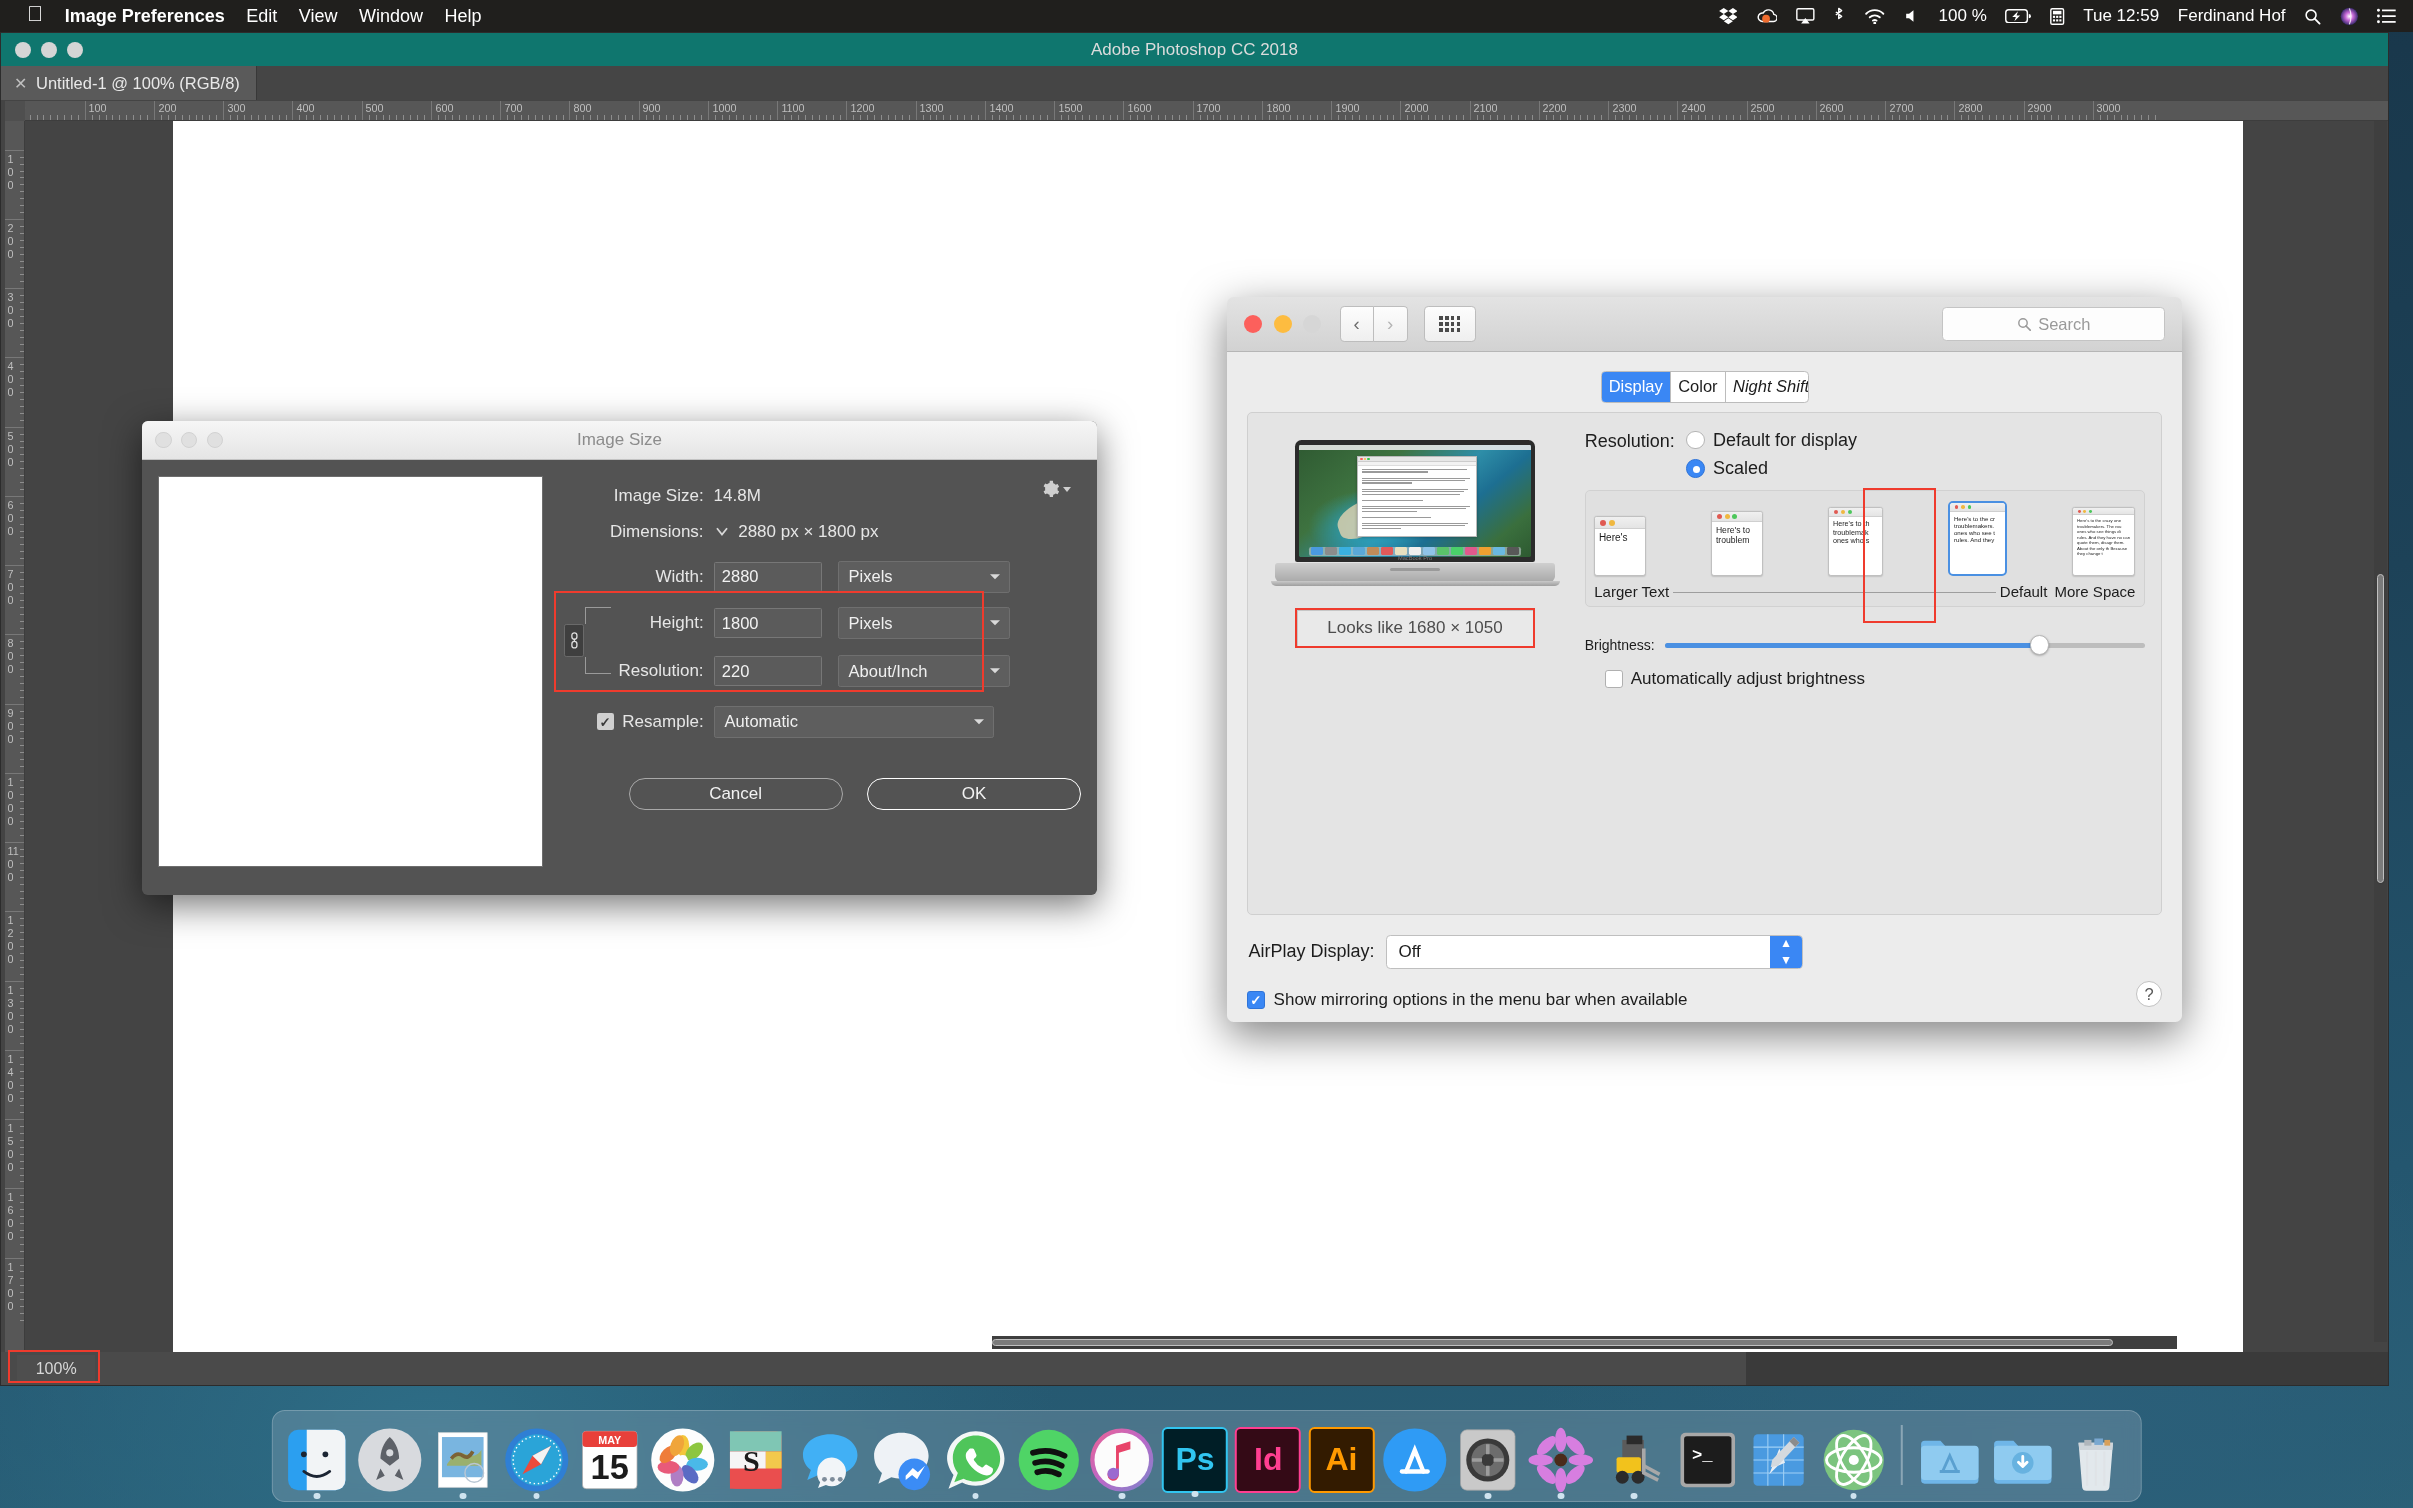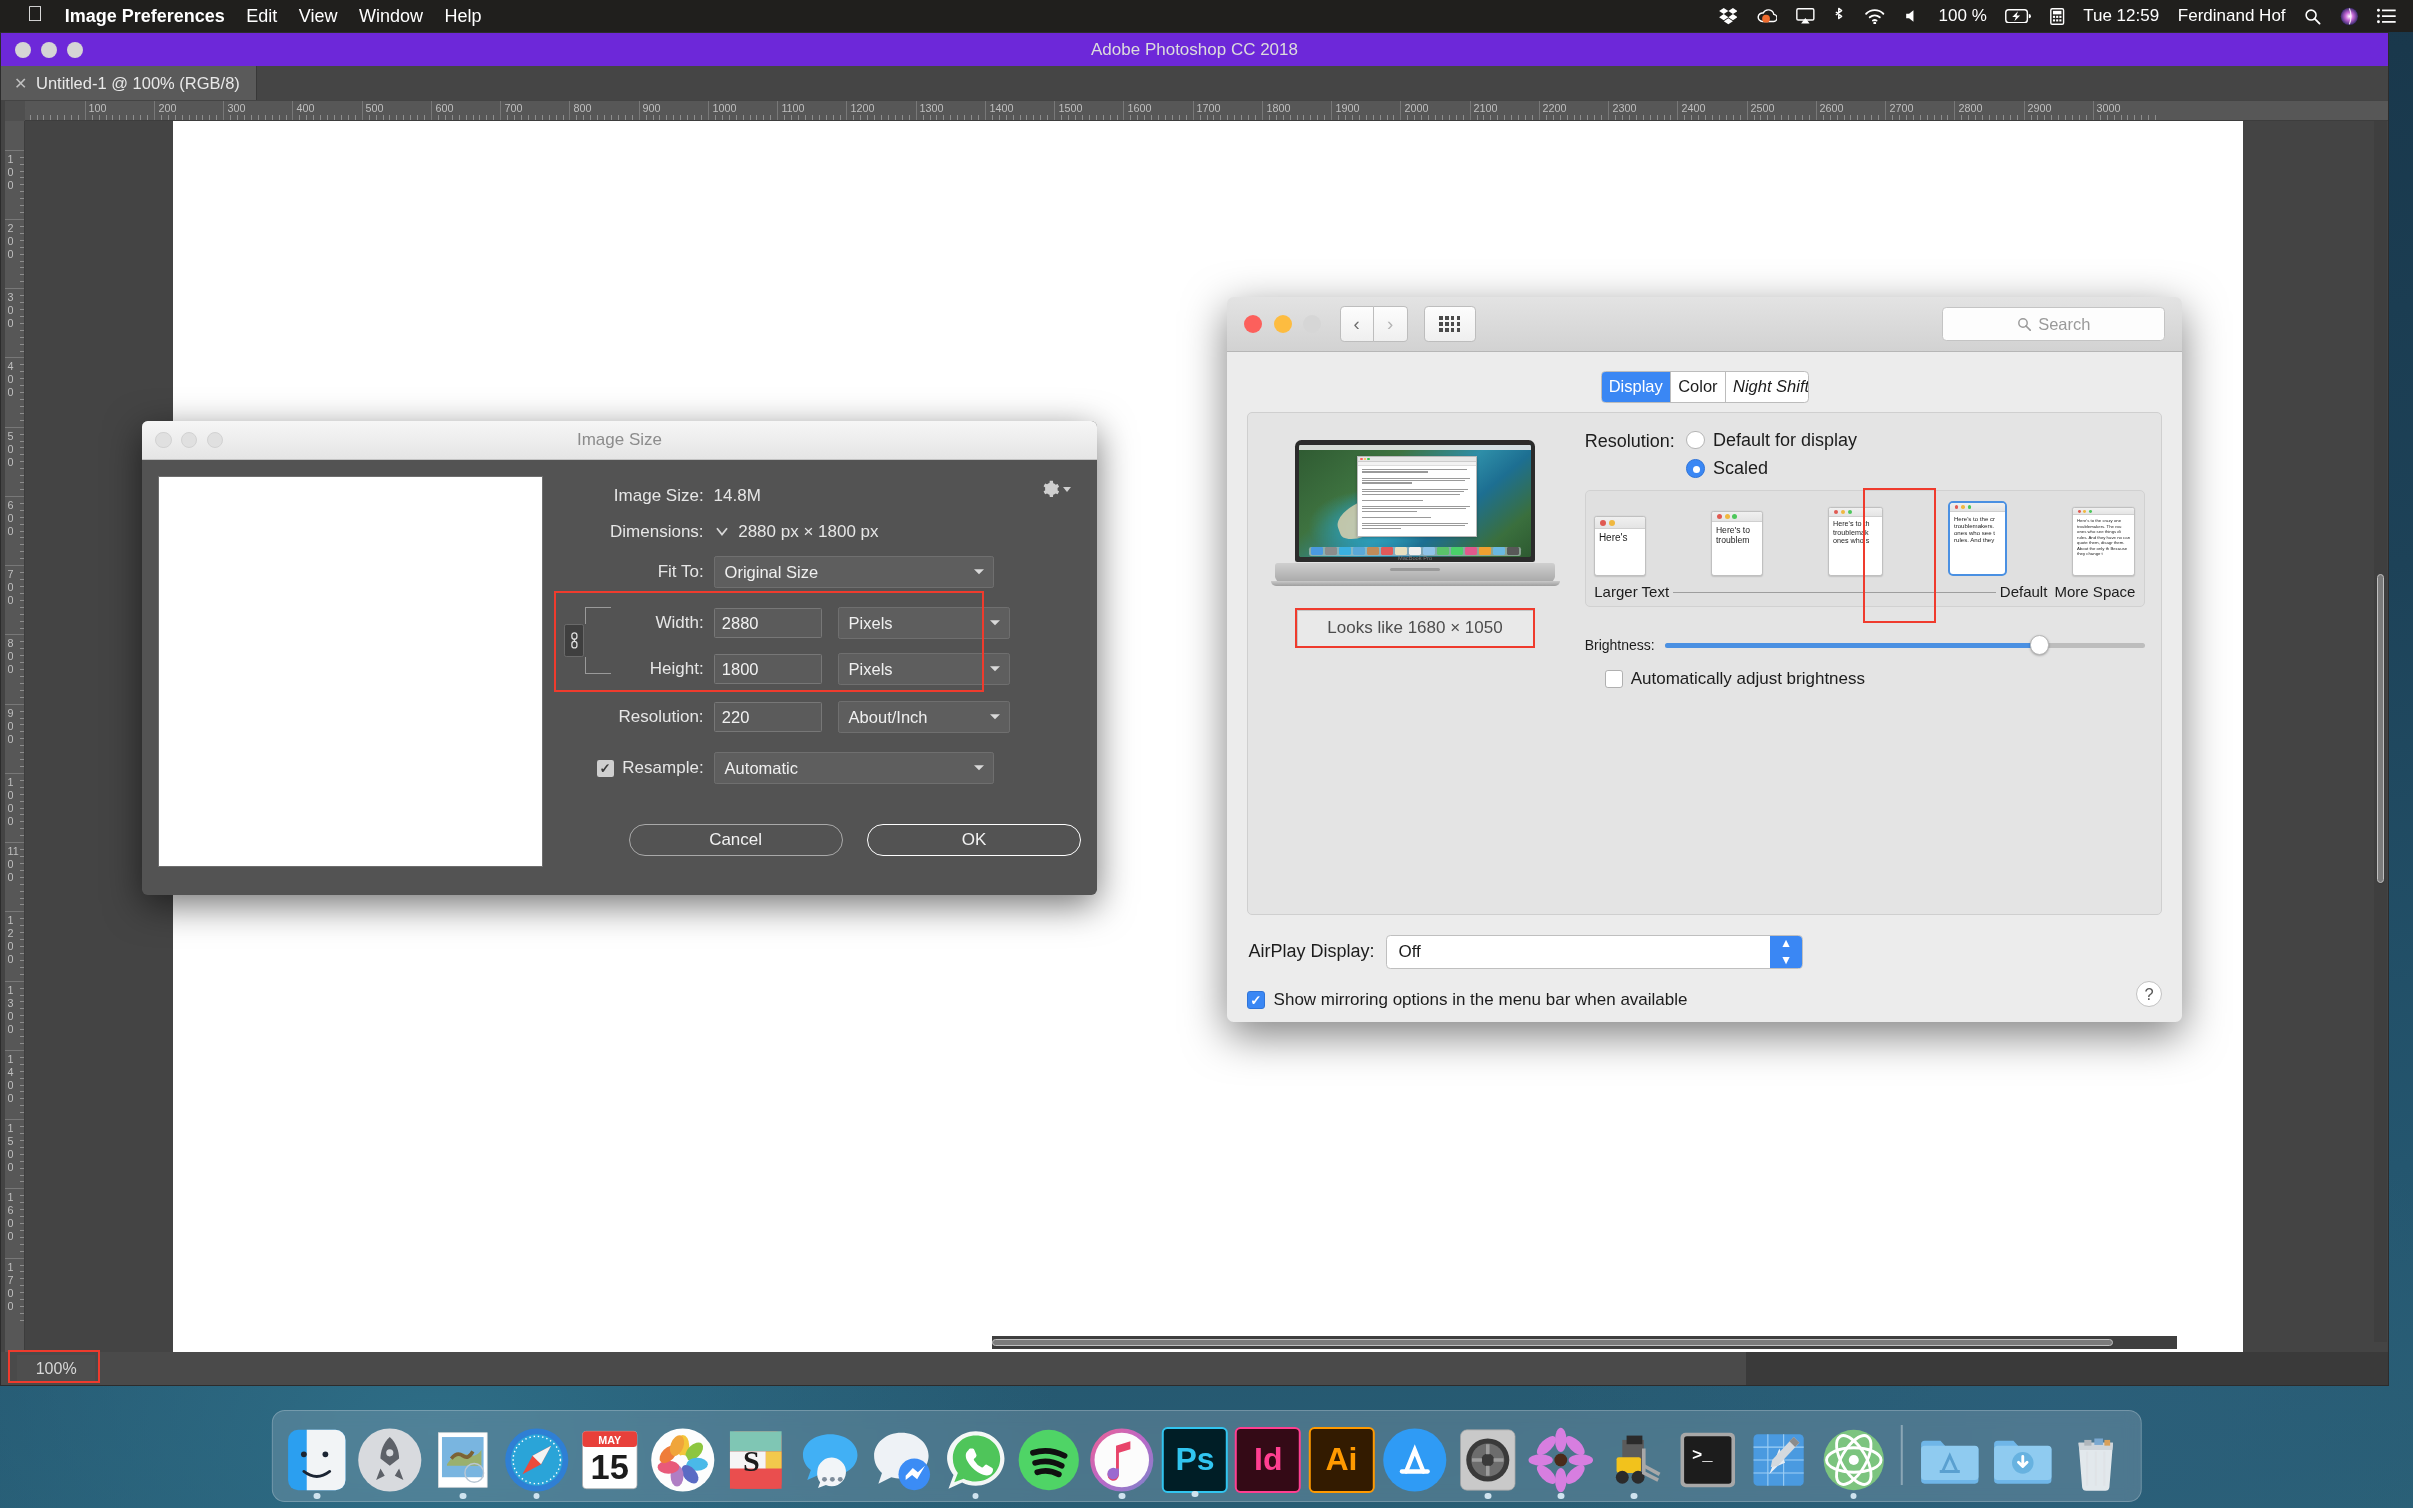--- a/index.html
+++ b/index.html
@@ -37,21 +37,21 @@
 
   
   #psWindow {
     position:absolute; left:0; top:32px; width:2389px; height:1354px;
     background:#444444;
     border:0.7px solid #2c2c2c;
     overflow:hidden;
     z-index:10;
   }
   #psTitlebar {
-    height:33px; background:#6d28d9;
+    height:33px; background:#0f766e;
     position:relative;
     display:flex; align-items:center;
   }
   #psTitlebar .title {
     position:absolute; left:0; right:0; text-align:center;
     color:#dcdcdc; font-size:17px;
   }
   .trafficPS { display:flex; gap:10px; margin-left:14.4px; z-index:2;}
   .trafficPS span { width:16px; height:16px; border-radius:50%; background:#d5d5d5; display:block;}
 
@@ -1079,27 +1079,20 @@
       <div class="frow" style="margin-top:16px;">
         <span class="flabel">Dimensions:</span>
         <span style="margin-right:8.6px;">
           <svg width="16" height="11.5" viewBox="0 0 22 16">
               <path d="M4 3l7 9 7-9" fill="none" stroke="#d8d8d8" stroke-width="2.4"></path>
             </svg>
         </span>
         <span>2880 px  ×  1800 px</span>
       </div>
 
-      <div class="frow" style="margin-top:14.4px;">
-        <span class="flabel">Fit To:</span>
-        <span class="ps-select" style="width:280px;">
-          <span>Original Size</span>
-          <span class="caret"></span>
-        </span>
-      </div>
 
       <div class="bracketTop"></div>
       <div class="bracketBot"></div>
       <div class="chainIcon">
         <svg width="10.8" height="18.7" viewBox="0 0 15 26">
             <g fill="none" stroke="#e0e0e0" stroke-width="1.8">
               <rect x="4" y="2.5" width="7" height="9" rx="3.5"></rect>
               <rect x="4" y="14.5" width="7" height="9" rx="3.5"></rect>
               <path d="M7.5 11v4"></path>
             </g>

